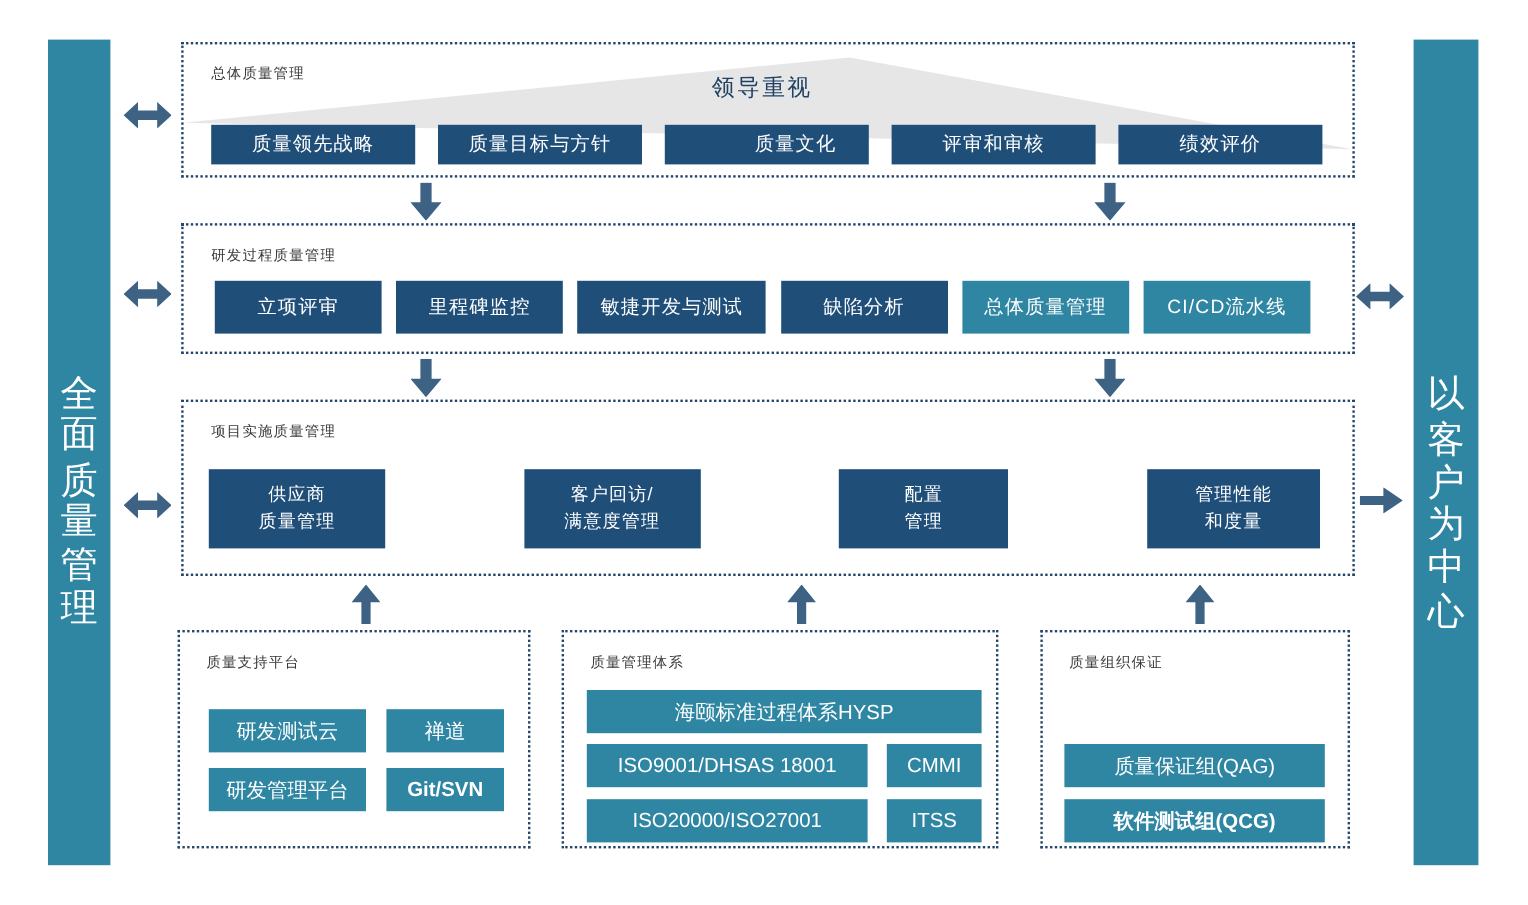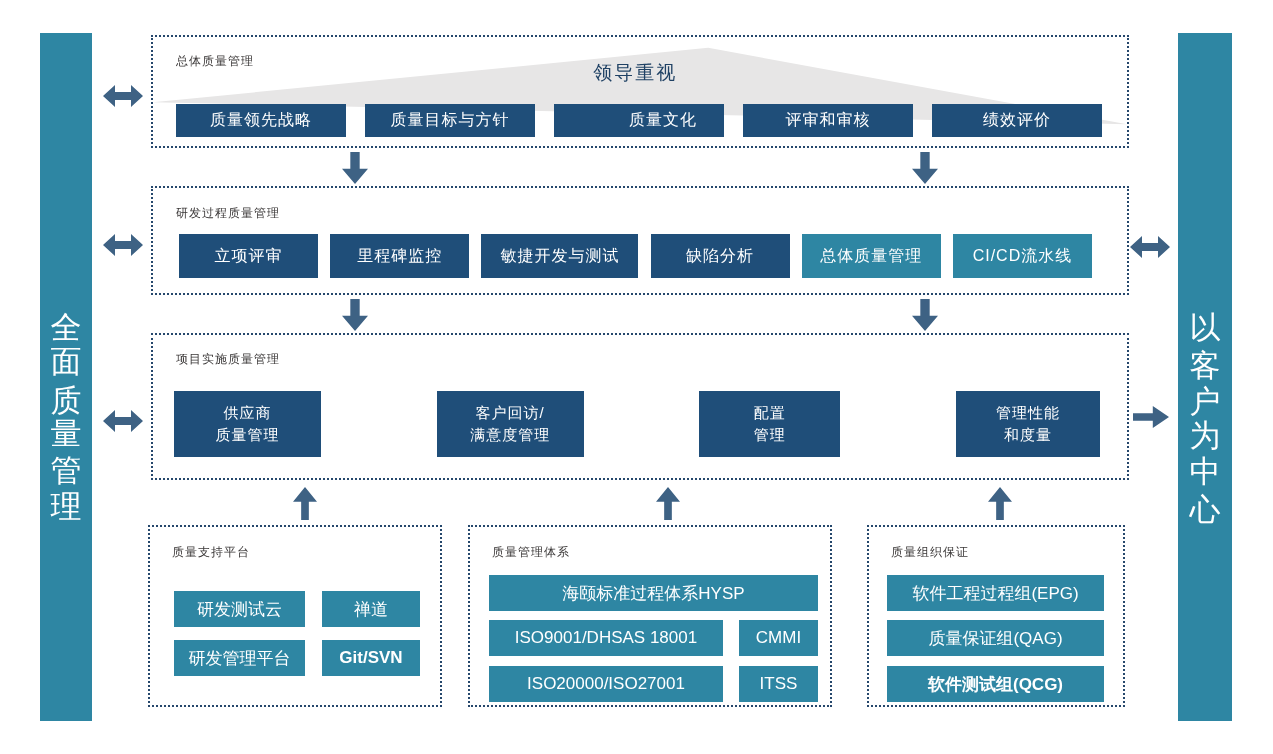--- a/index.html
+++ b/index.html
@@ -127,21 +127,20 @@
   <div class="sec-title" style="left:22px;top:17px;">质量管理体系</div>
   <div class="btn teal small abs" style="left:19px;top:48px;width:329px;height:36px;">海颐标准过程体系HYSP</div>
   <div class="btn teal small abs" style="left:19px;top:93px;width:234px;height:36px;">ISO9001/DHSAS 18001</div>
   <div class="btn teal small abs" style="left:269px;top:93px;width:79px;height:36px;">CMMI</div>
   <div class="btn teal small abs" style="left:19px;top:139px;width:234px;height:36px;">ISO20000/ISO27001</div>
   <div class="btn teal small abs" style="left:269px;top:139px;width:79px;height:36px;">ITSS</div>
 </div>
 
 <div class="abs dbox" style="left:867px;top:525px;width:258px;height:182px;">
   <div class="sec-title" style="left:22px;top:17px;">质量组织保证</div>
-  <div class="btn teal small abs" style="left:18px;top:48px;width:217px;height:36px;">软件工程过程组(EPG)</div>
   <div class="btn teal small abs" style="left:18px;top:93px;width:217px;height:36px;">质量保证组(QAG)</div>
   <div class="btn teal small abs" style="left:18px;top:139px;width:217px;height:36px;font-weight:bold;">软件测试组(QCG)</div>
 </div>
 
 <div class="arrow arrow-down" style="left:342px;top:152px;"></div>
 <div class="arrow arrow-down" style="left:912px;top:152px;"></div>
 <div class="arrow arrow-down" style="left:342px;top:299px;"></div>
 <div class="arrow arrow-down" style="left:912px;top:299px;"></div>
 
 <div class="arrow arrow-up" style="left:293px;top:487px;"></div>

